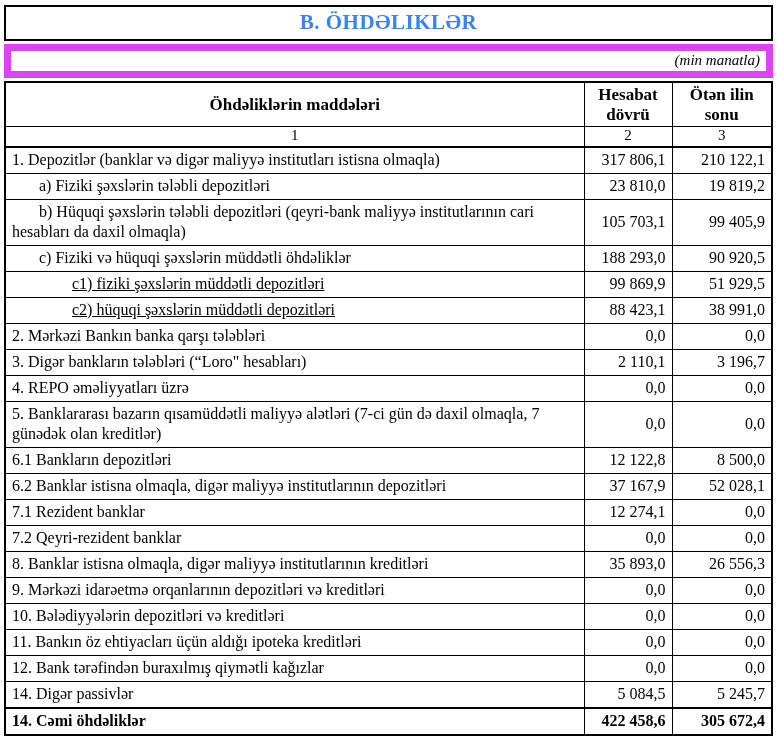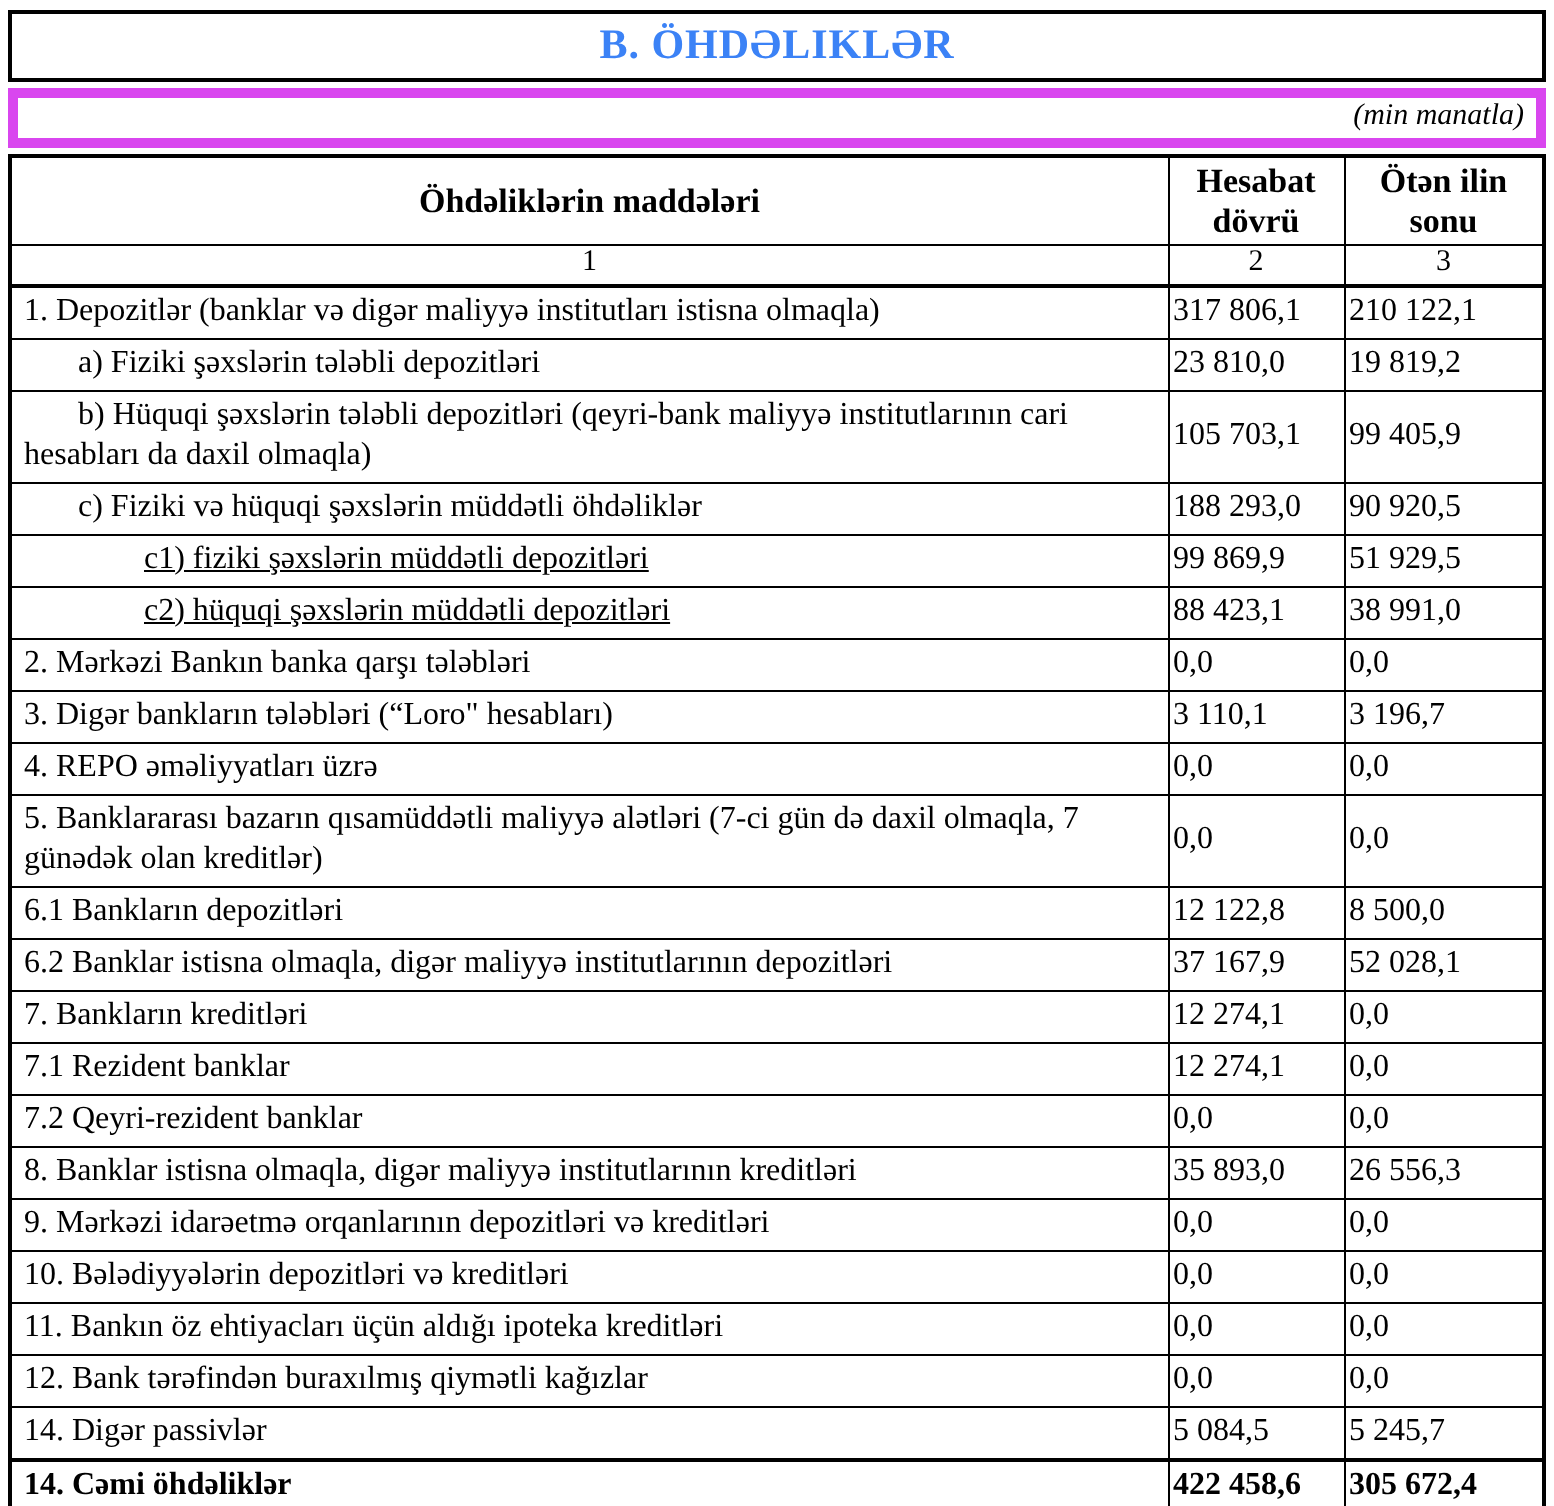--- a/index.html
+++ b/index.html
@@ -20,21 +20,21 @@
     padding: 3px 0 4px 0;
     margin-bottom: 3px;
   }
   .title-box .title {
     font-size: 21px;
     font-weight: bold;
     color: #3b82f6;
     letter-spacing: 0.5px;
   }
   .note-box {
-    border: 5px solid #d946ef;
+    border: 7px solid #d946ef;
     text-align: right;
     font-style: italic;
     font-size: 15px;
     padding: 1px 6px 2px 6px;
     margin-bottom: 3px;
   }
   table.liab {
     border-collapse: collapse;
     width: 100%;
     border: 2px solid #000;
@@ -63,21 +63,21 @@
     height: 20px;
     border-bottom: 2px solid #000;
   }
   tbody td.label {
     padding: 2px 5px 3px 6px;
     line-height: 1.25;
   }
   tbody td.label.indent-1 { text-indent: 27px; }
   tbody td.label.indent-2 { text-indent: 60px; text-decoration: underline; }
   tbody td.num {
-    text-align: left;
+    text-align: right;
     padding: 2px 6px 3px 2px;
     white-space: nowrap;
   }
   tbody tr.total td {
     font-weight: bold;
     border-top: 2px solid #000;
   }
 </style>
 </head>
 <body>
@@ -141,21 +141,21 @@
           <td class="num">88 423,1</td>
           <td class="num">38 991,0</td>
         </tr>
         <tr>
           <td class="label indent-0">2. Mərkəzi Bankın banka qarşı tələbləri</td>
           <td class="num">0,0</td>
           <td class="num">0,0</td>
         </tr>
         <tr>
           <td class="label indent-0">3. Digər bankların tələbləri (“Loro" hesabları)</td>
-          <td class="num">3 110,1</td>
+          <td class="num">2 110,1</td>
           <td class="num">3 196,7</td>
         </tr>
         <tr>
           <td class="label indent-0">4. REPO əməliyyatları  üzrə</td>
           <td class="num">0,0</td>
           <td class="num">0,0</td>
         </tr>
         <tr>
           <td class="label indent-0">5. Banklararası bazarın qısamüddətli maliyyə alətləri (7-ci gün də daxil olmaqla, 7 günədək olan kreditlər)</td>
           <td class="num">0,0</td>
@@ -163,25 +163,20 @@
         </tr>
         <tr>
           <td class="label indent-0">6.1  Bankların depozitləri</td>
           <td class="num">12 122,8</td>
           <td class="num">8 500,0</td>
         </tr>
         <tr>
           <td class="label indent-0">6.2 Banklar istisna olmaqla, digər maliyyə institutlarının depozitləri</td>
           <td class="num">37 167,9</td>
           <td class="num">52 028,1</td>
-        </tr>
-        <tr>
-          <td class="label indent-0">7. Bankların kreditləri</td>
-          <td class="num">12 274,1</td>
-          <td class="num">0,0</td>
         </tr>
         <tr>
           <td class="label indent-0">7.1 Rezident banklar</td>
           <td class="num">12 274,1</td>
           <td class="num">0,0</td>
         </tr>
         <tr>
           <td class="label indent-0">7.2 Qeyri-rezident banklar</td>
           <td class="num">0,0</td>
           <td class="num">0,0</td>

